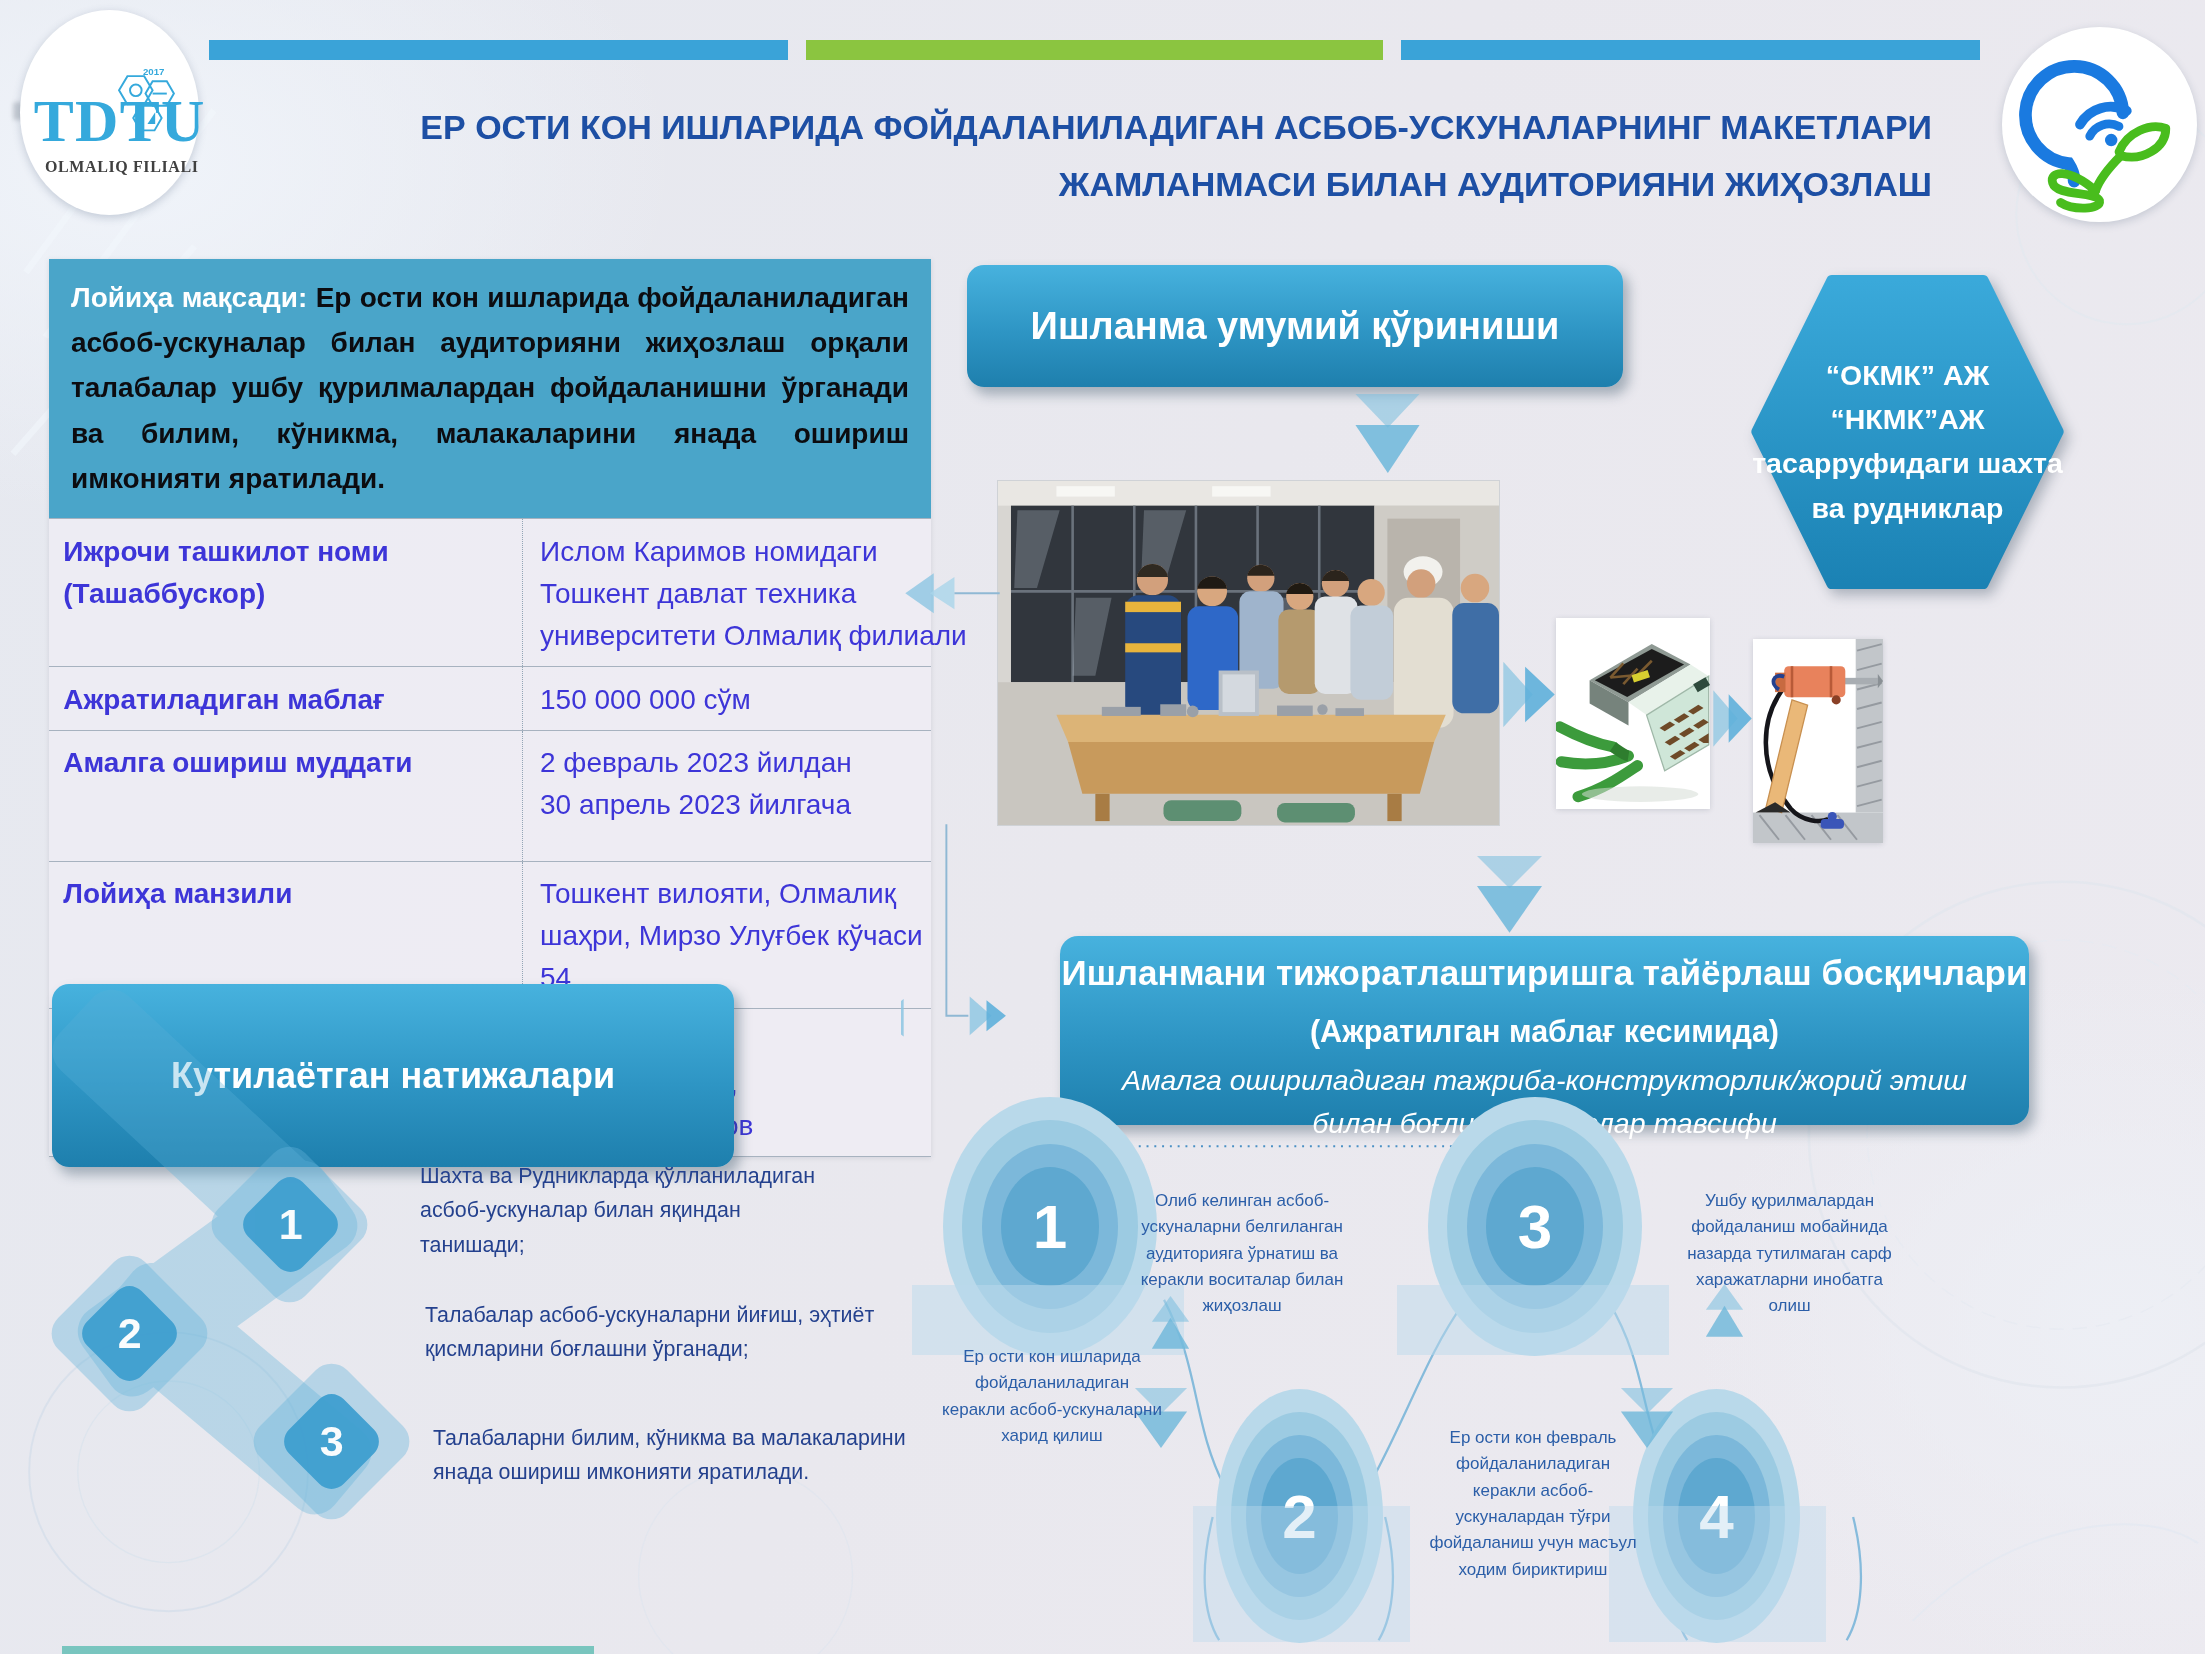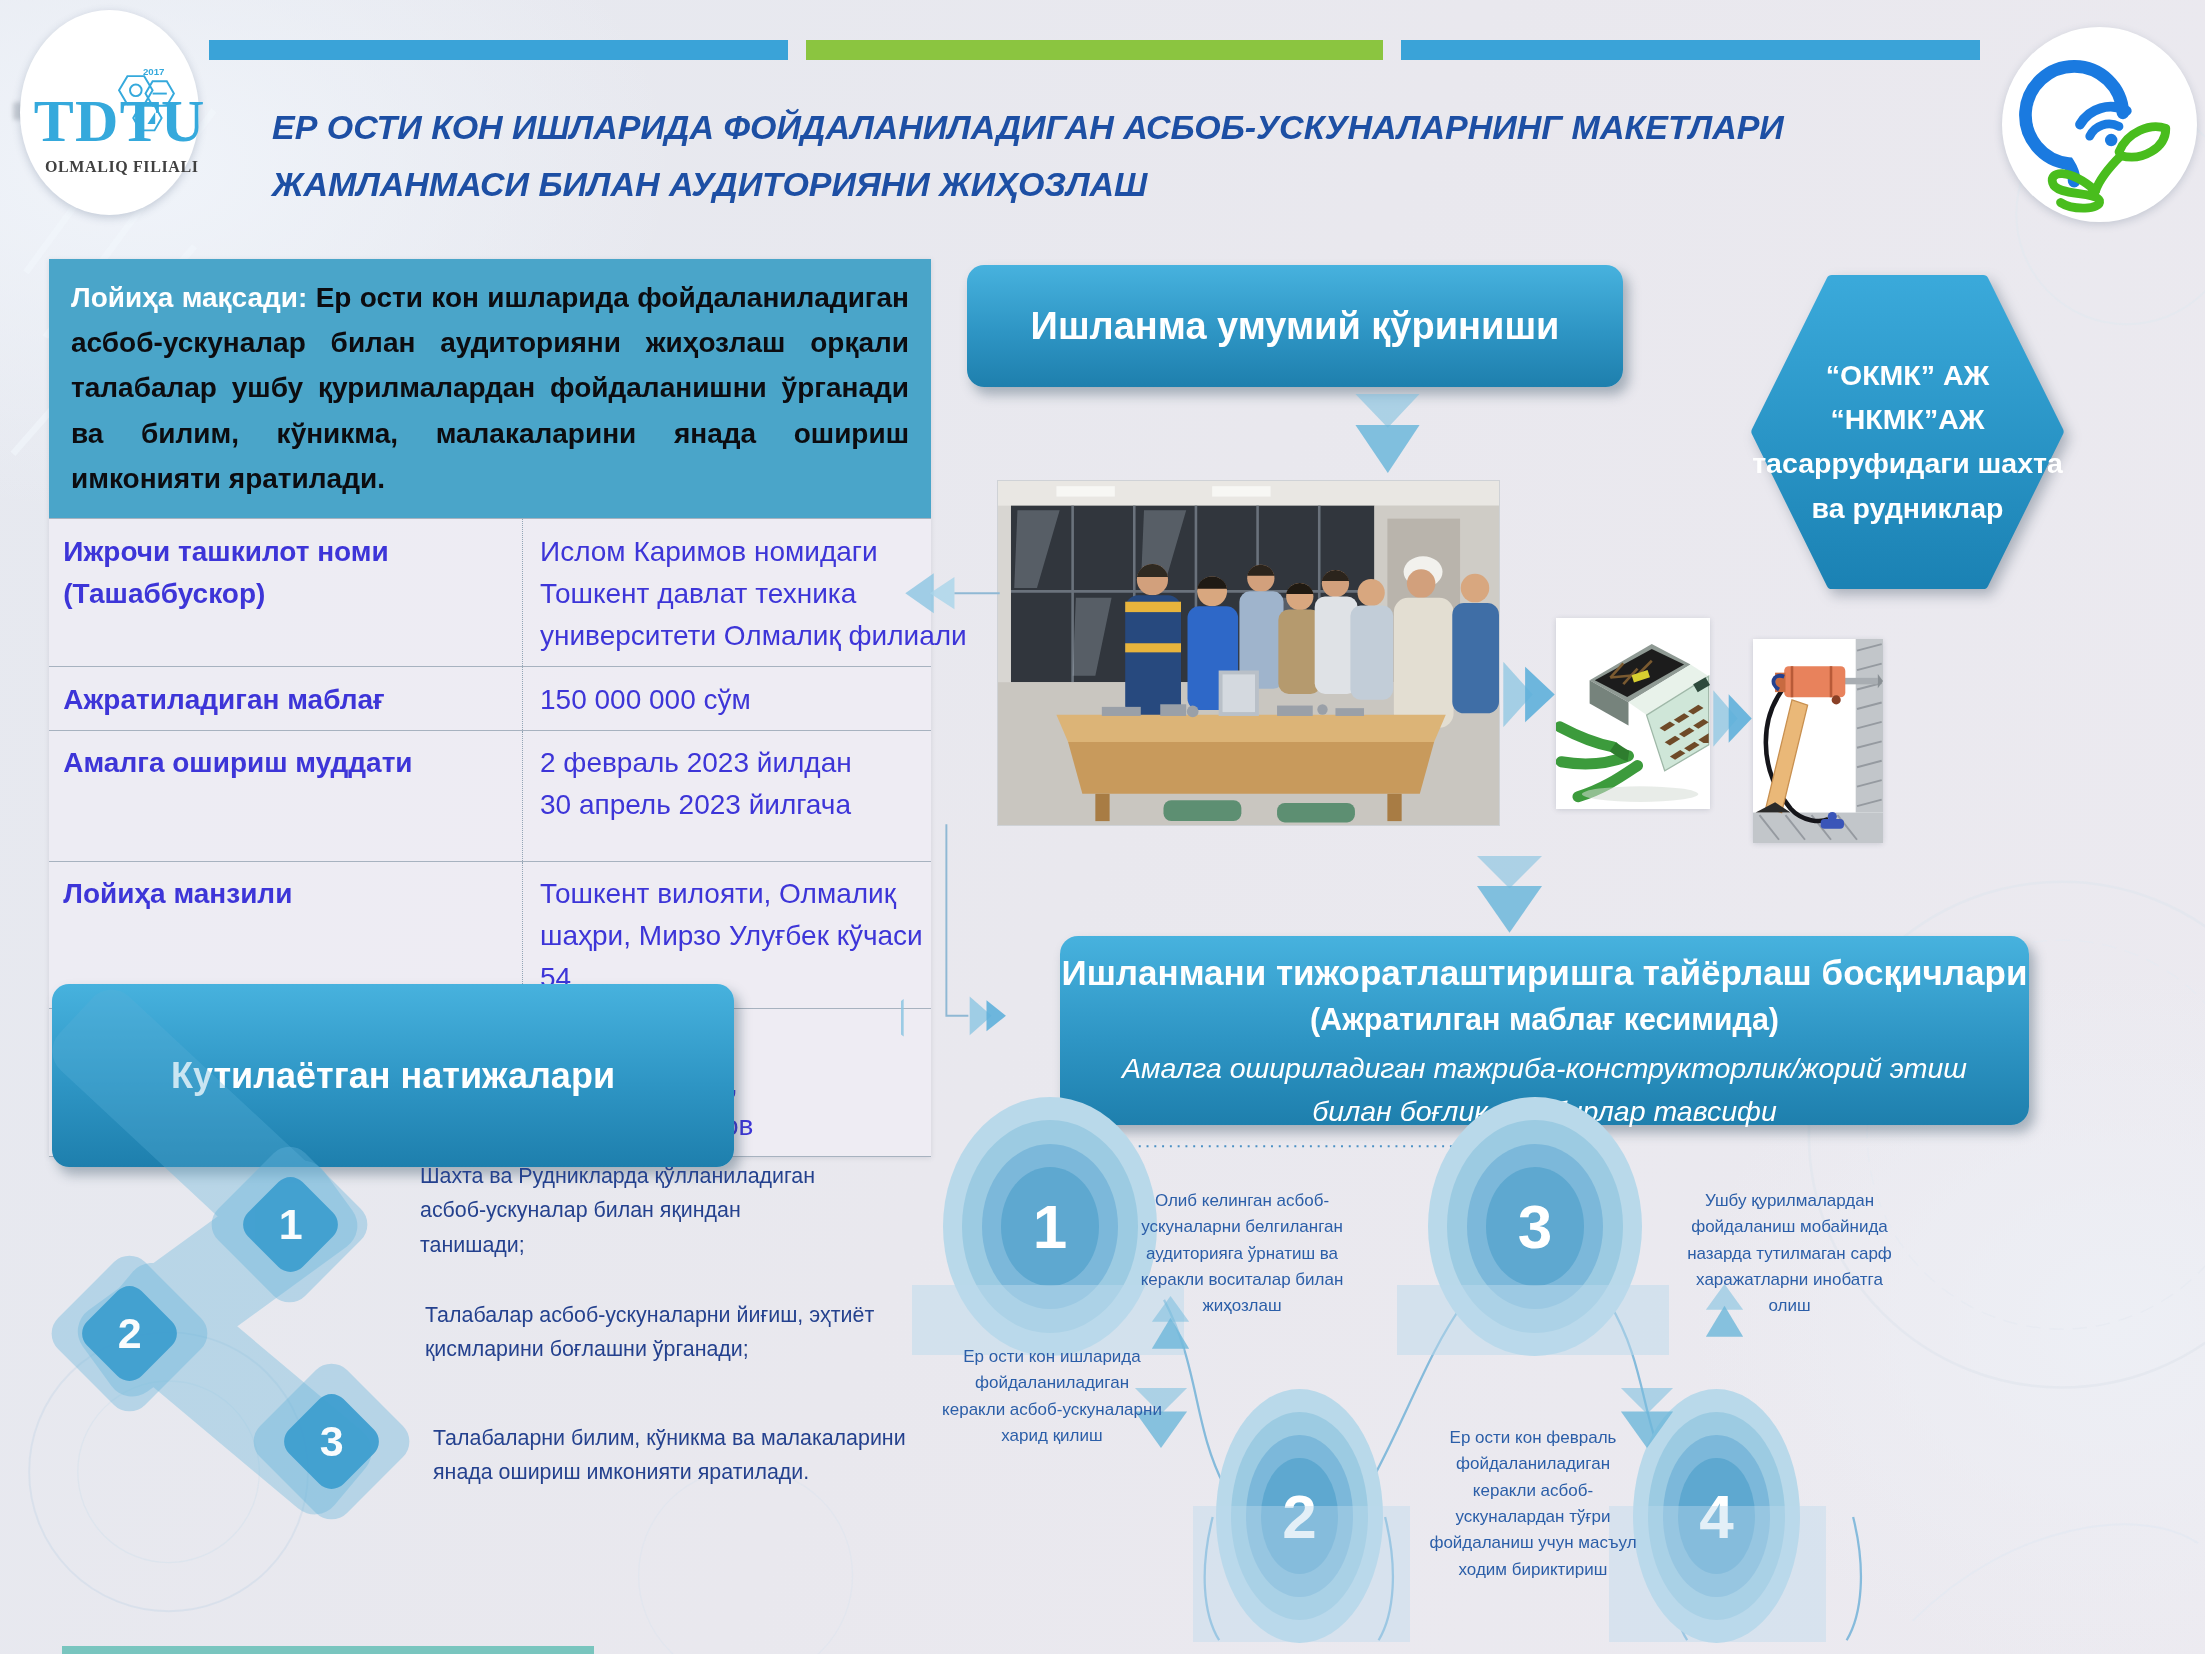--- a/index.html
+++ b/index.html
@@ -21,22 +21,22 @@
   .logo-tdtu .branch { position:absolute; left:0; top:148px; width:179px; text-align:right;
     font-family:"Liberation Serif",serif; font-weight:bold; font-size:16px; color:#404040; letter-spacing:0.6px; }
   .logo-tdtu .yr { position:absolute; right:34px; top:56px; font-size:9.7px; color:#35a9dc; font-weight:bold; }
   .blurbox { left:13px; top:102px; width:94px; height:17.5px; background:#98a0aa; opacity:.45; filter:blur(1.9px); border-radius:2.6px; }
 
   .bar { top:40px; height:19.5px; }
   .bar.b1 { left:209px;  width:579px; background:#3aa3d8; }
   .bar.b2 { left:806px; width:577px; background:#8bc540; }
   .bar.b3 { left:1401px; width:579px; background:#3aa3d8; }
 
-  .title { left:272px; top:99px; width:1660px; text-align:left; color:#1d4fa4;
-    font-weight:bold; font-size:34px; line-height:57px;font-style:italic; }
+  .title { left:272px; top:99px; width:1660px; text-align:right; color:#1d4fa4;
+    font-weight:bold; font-size:34px; line-height:57px; }
 
   .logo-bulb { left:2002px; top:27px; width:195px; height:195px; border-radius:50%;
     background:#fff; box-shadow:0 2.6px 9px rgba(60,80,110,.22); }
 
   
   .ptable { left:49px; top:259px; width:882px; box-shadow:0 1.3px 5.2px rgba(80,90,110,.15); }
   .goal { background:#4aa5c9; color:#0c0c10; font-weight:bold; font-size:28px; line-height:1.62;
     padding:15.6px 22px 17px 22px; text-align:justify; }
   .goal .wlabel { color:#ffffff; }
   .trow { display:grid; grid-template-columns:425px 457px; background:rgba(238,235,243,.92);
@@ -50,21 +50,21 @@
   
   .bluebtn { border-radius:17px; background:linear-gradient(180deg,#47b2de 0%,#2e95c4 55%,#1e7fad 100%);
     color:#fff; font-weight:bold; display:flex; align-items:center; justify-content:center; text-align:center;
     box-shadow:5.2px 7.8px 11.7px rgba(40,70,90,.35); }
   .btn-overview { left:967px; top:265px; width:656px; height:122px; font-size:38px; }
   .btn-results  { left:52px;  top:984px; width:682px; height:183px; font-size:36px; }
   .box-stages { left:1060px; top:936px; width:969px; height:189px; border-radius:18px;
     background:linear-gradient(180deg,#47b2de 0%,#2e95c4 55%,#1e7fad 100%);
     color:#fff; text-align:center; box-shadow:5.2px 7.8px 11.7px rgba(40,70,90,.35); }
   .box-stages .l1 { font-size:35px; font-weight:bold; margin-top:17px; }
-  .box-stages .l2 { font-size:30.5px; font-weight:bold; margin-top:9px;text-align:center; }
+  .box-stages .l2 { font-size:30.5px; font-weight:bold; margin-top:21px;text-align:center; }
   .box-stages .l3 { font-size:28.5px; font-style:italic; margin-top:10.4px; line-height:1.5; padding:0 26px; }
 
   
   .hexwrap { left:1751px; top:271px; width:313px; height:322px; filter:drop-shadow(5.2px 6.5px 6.5px rgba(50,70,90,.35)); }
   .hextext { left:1751px; top:353px; width:313px; text-align:center; color:#fff; font-weight:bold;
     font-size:28.5px; line-height:1.55; }
 
   
   .photo { left:997px; top:480px; width:501px; height:344px; border:1.3px solid #cfd2d6; background:#d8d6d2; }
   .mine  { left:1556px; top:618px; width:154px; height:191px; background:#fff; box-shadow:0 1.3px 5.2px rgba(80,90,110,.2); }

